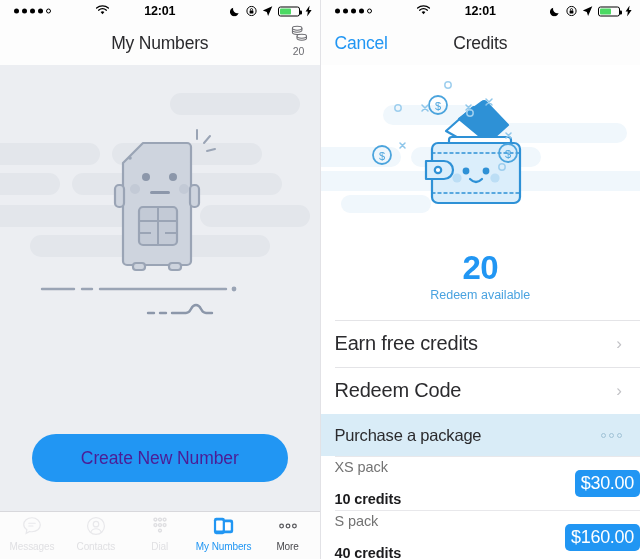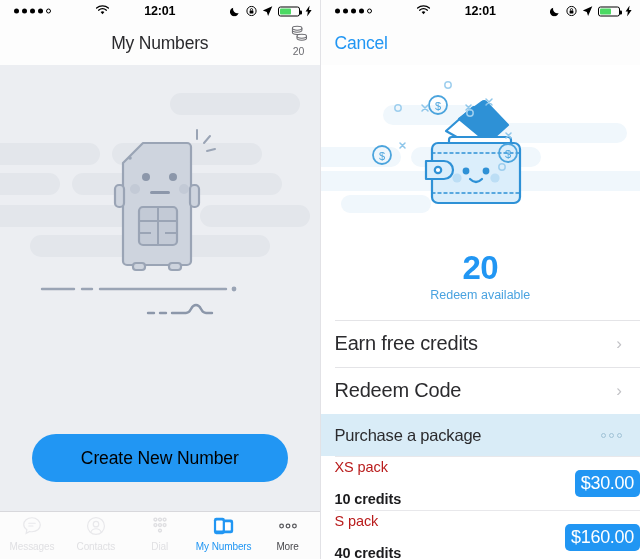--- a/index.html
+++ b/index.html
@@ -54,21 +54,21 @@
     position:absolute;top:65px;left:0;right:0;bottom:44px;
     background:#eceef2;
     overflow:hidden;
   }
   .blob{position:absolute;background:#e3e6eb;border-radius:12px;}
   .sim-wrap{position:absolute;left:50%;top:60px;transform:translateX(-50%);}
   .create-btn{
     position:absolute;left:32px;right:32px;bottom:33px;height:48px;
     background:#2196f3;border-radius:24px;
     display:flex;align-items:center;justify-content:center;
-    color:#000000;font-size:17.5px;letter-spacing:-0.1px;
+    color:#4c1d95;font-size:17.5px;letter-spacing:-0.1px;
     cursor:pointer;
   }
 
   
   .tabbar{
     position:absolute;bottom:0;left:0;right:0;height:44px;
     background:#fcfcfc;border-top:1px solid #d8d8dc;
     display:flex;align-items:flex-start;padding-top:3px;
   }
   .tab{flex:1;display:flex;flex-direction:column;align-items:center;gap:4px;cursor:pointer;}
@@ -106,21 +106,21 @@
   .section-head .row-label{font-size:16.5px;}
   .dots3{margin-left:auto;display:flex;gap:3px;align-items:center;padding-right:4px;}
   .dots3 span{width:5px;height:5px;border-radius:50%;border:1px solid #9fc2d6;box-sizing:border-box;}
 
   .pack{
     height:54px;display:flex;align-items:center;padding:0 14px;position:relative;background:#fff;cursor:pointer;
   }
   .pack::before{content:"";position:absolute;left:14px;right:0;top:0;height:1px;background:#e8e8eb;}
   .pack .info{display:flex;flex-direction:column;justify-content:center;}
   .pack .pname-line{display:flex;align-items:center;gap:8px;}
-  .pack .pname{font-size:14.5px;color:#b91c1c;letter-spacing:-0.1px;}
+  .pack .pname{font-size:14.5px;color:#737373;letter-spacing:-0.1px;}
   .pack .pcred{font-size:14.5px;color:#1c1c1e;font-weight:bold;margin-top:16px;letter-spacing:-0.1px;}
   .price{
     margin-left:auto;background:#2196f3;color:#fff;
     font-size:18px;border-radius:5px;padding:3px 6px;
     letter-spacing:-0.3px;white-space:nowrap;
     margin-right:-14px;
   }
 </style>
 </head>
 <body>
@@ -330,20 +330,21 @@
             <i style="width:62%"></i>
           </div>
         <svg width="7" height="11" viewBox="0 0 7 11">
             <path d="M4.6 0 0.6 6h2.2L2.2 11 6.6 4.6H4Z" fill="#000"></path>
           </svg>
       </div>
     </div>
 
     <div class="navbar">
       <div class="nav-left">Cancel</div>
+      <div class="nav-title">Credits</div>
     </div>
 
     <div class="credits-body">
 
       <div class="hero">
         <div class="hero-blob" style="left:-40px;top:82px;width:120px;height:20px;"></div>
         <div class="hero-blob" style="left:90px;top:82px;width:130px;height:20px;"></div>
         <div class="hero-blob" style="left:-20px;top:106px;width:150px;height:20px;"></div>
         <div class="hero-blob" style="left:150px;top:106px;width:180px;height:20px;"></div>
         <div class="hero-blob" style="left:62px;top:40px;width:110px;height:20px;"></div>

